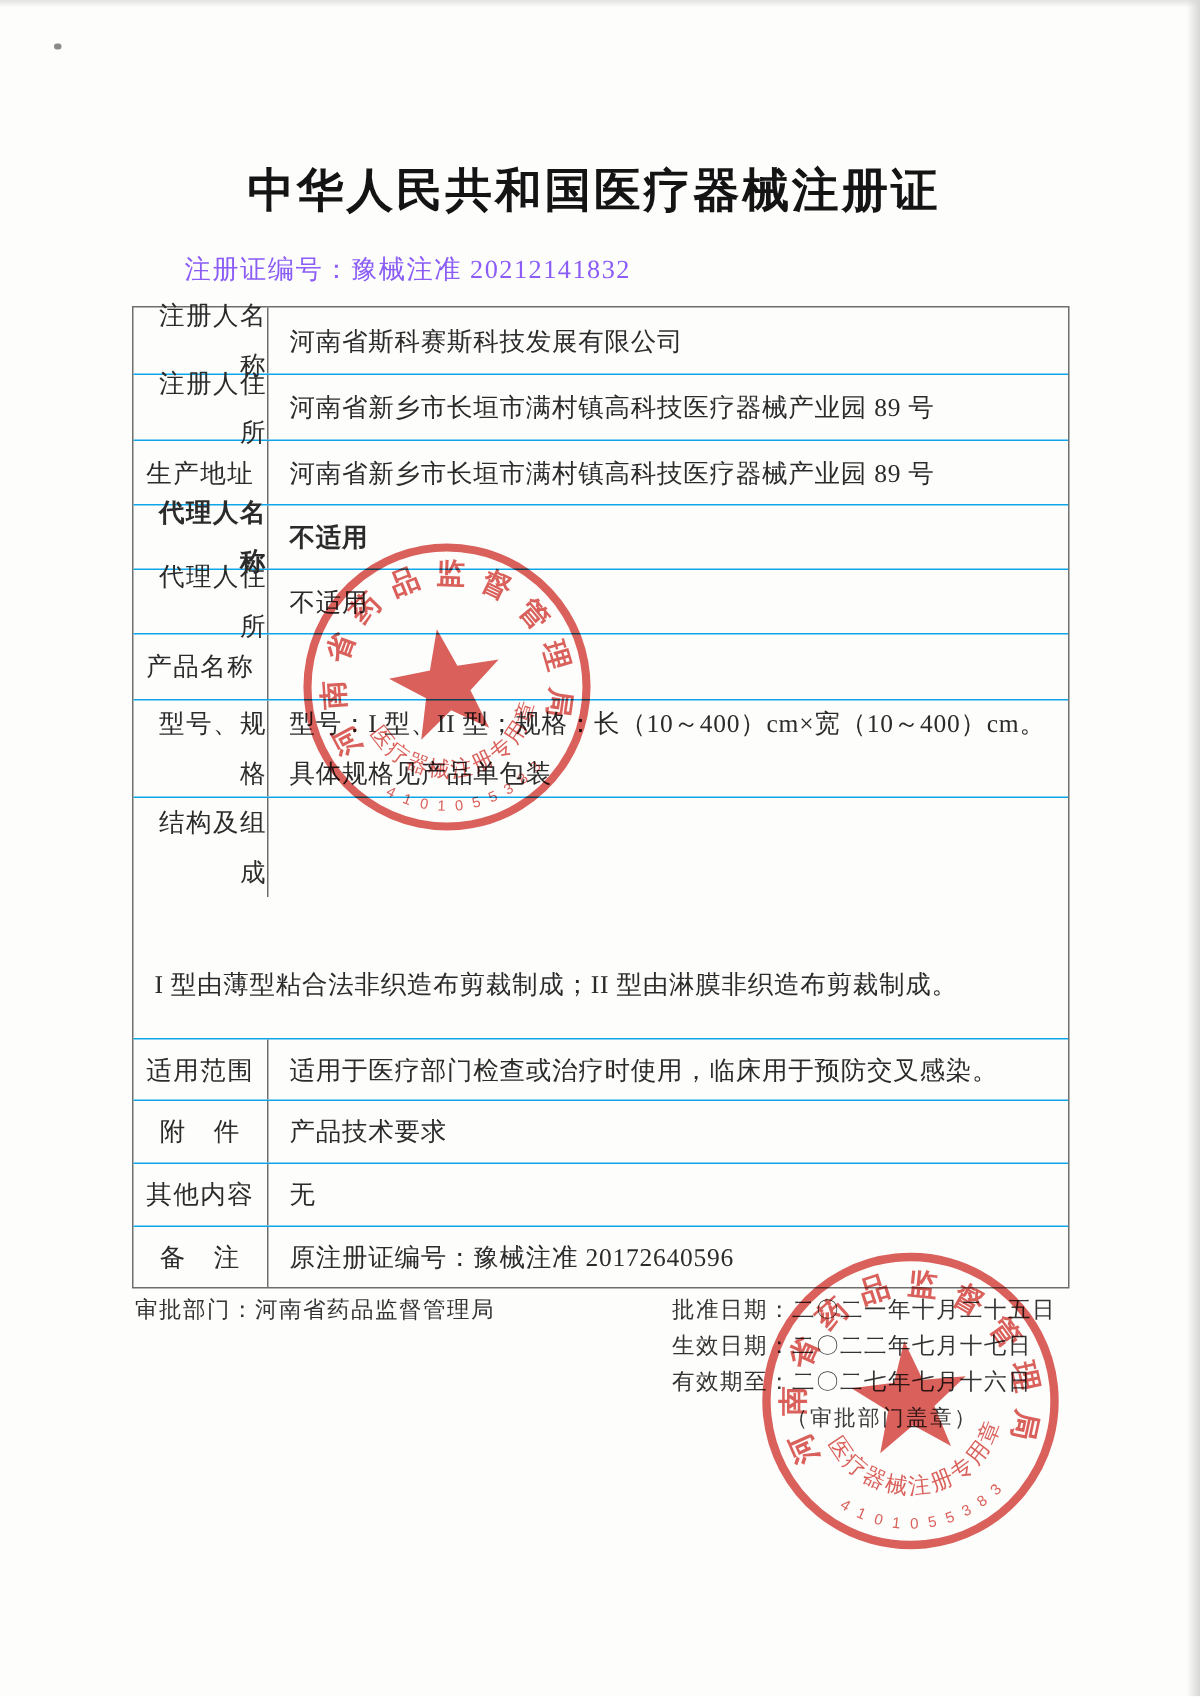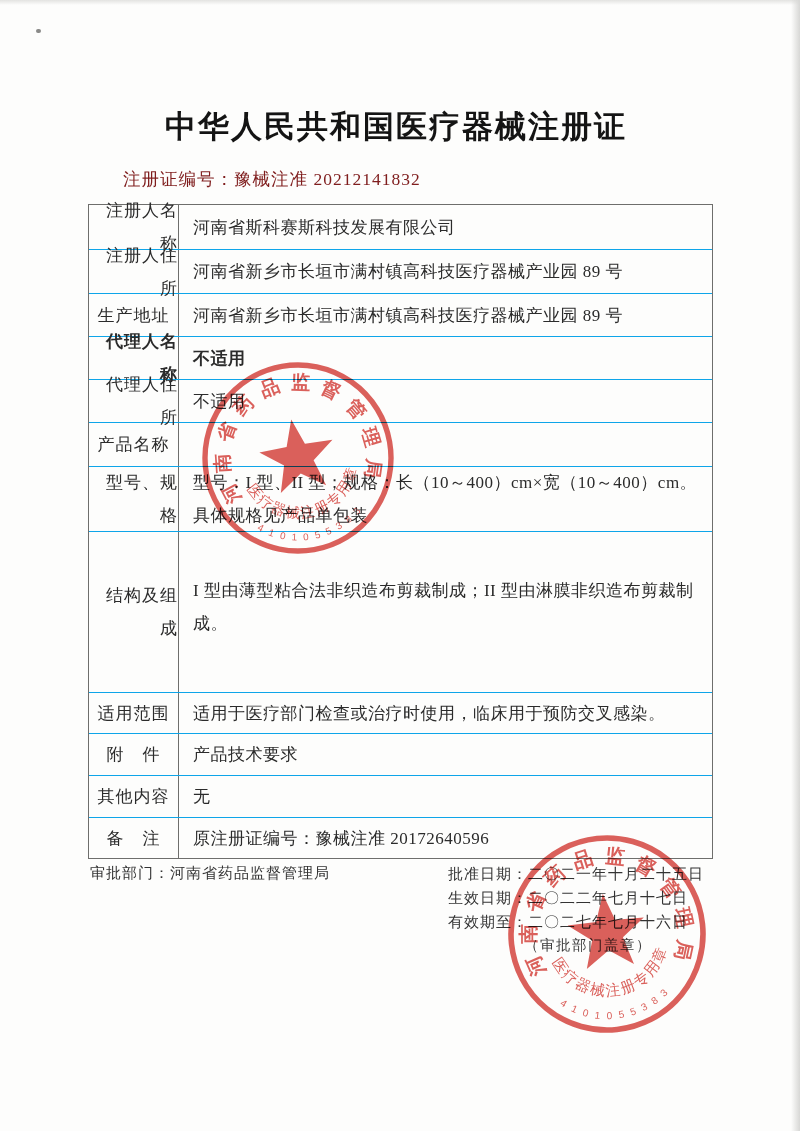--- a/index.html
+++ b/index.html
@@ -6,31 +6,31 @@
   body{width:800px;height:1131px;background:#ffffff;font-family:"Liberation Serif","DejaVu Serif",serif;}
   .page{position:relative;width:800px;height:1131px;background:#fdfdfc;overflow:hidden;color:#2e2e2e;}
   .edge-top{position:absolute;left:0;top:0;width:100%;height:5px;
     background:linear-gradient(to bottom,#e3e3e1,rgba(255,255,255,0));}
   .edge-right{position:absolute;right:0;top:0;width:9px;height:100%;
     background:linear-gradient(to left,#d7d7d5,rgba(255,255,255,0));}
   .speck{position:absolute;left:36px;top:29px;width:5px;height:4px;background:#8a8a88;border-radius:2px;}
   .doc-title{position:absolute;left:0;top:106px;width:792px;text-align:center;
     font-family:"Liberation Sans","DejaVu Sans",sans-serif;
     font-size:31px;font-weight:bold;letter-spacing:2px;color:#141414;}
-  .cert-line{position:absolute;left:123px;top:167px;font-size:17.5px;letter-spacing:1px;color:#7f1d1d;}
+  .cert-line{position:absolute;left:123px;top:167px;font-size:17.5px;letter-spacing:1px;color:#8b5cf6;}
   .reg-table{position:absolute;left:88px;top:204px;width:625px;border:1px solid #6e6e6c;
     box-sizing:border-box;background:transparent;}
   .trow{display:flex;box-sizing:border-box;}
   .trow + .trow{border-top:1px solid #0ea5e9;}
   .cell{box-sizing:border-box;font-size:17px;line-height:33px;color:#2b2b2b;}
   .lbl{width:90px;border-right:1px solid #6e6e6c;display:flex;align-items:center;
     justify-content:center;text-align:right;letter-spacing:1px;}
   .val{flex:1;display:flex;align-items:center;padding:2px 10px 2px 14px;letter-spacing:0.5px;}
   .r1{height:44px;} .r2{height:44px;} .r3{height:43px;} .r4{height:43px;font-weight:bold;}
-  .r5{height:43px;} .r6{height:44px;} .r7{height:65px;} .r8{height:161px;}
+  .r5{height:43px;} .r6{height:44px;} .r7{height:65px;} .r8{height:161px;flex-direction:column;}
   .r9{height:41px;} .r10{height:42px;} .r11{height:42px;} .r12{height:41px;}
   .r8 .val{align-items:flex-start;padding-top:42px;}
   .footer-dept{position:absolute;left:90px;top:864px;font-size:15px;letter-spacing:1px;color:#333;}
   .dates{position:absolute;left:448px;top:862px;font-size:15px;letter-spacing:1px;color:#333;}
   .date-line{line-height:24px;white-space:nowrap;}
   .seal-note{position:absolute;left:524px;top:936px;font-size:14.5px;letter-spacing:1.5px;color:#3c3c3c;}
   .stamp{position:absolute;mix-blend-mode:multiply;opacity:0.85;}
   .stamp text{font-family:"Liberation Sans","DejaVu Sans",sans-serif;}
   #stamp-mid{left:198px;top:358px;}
   #stamp-bot{left:497px;top:824px;}

